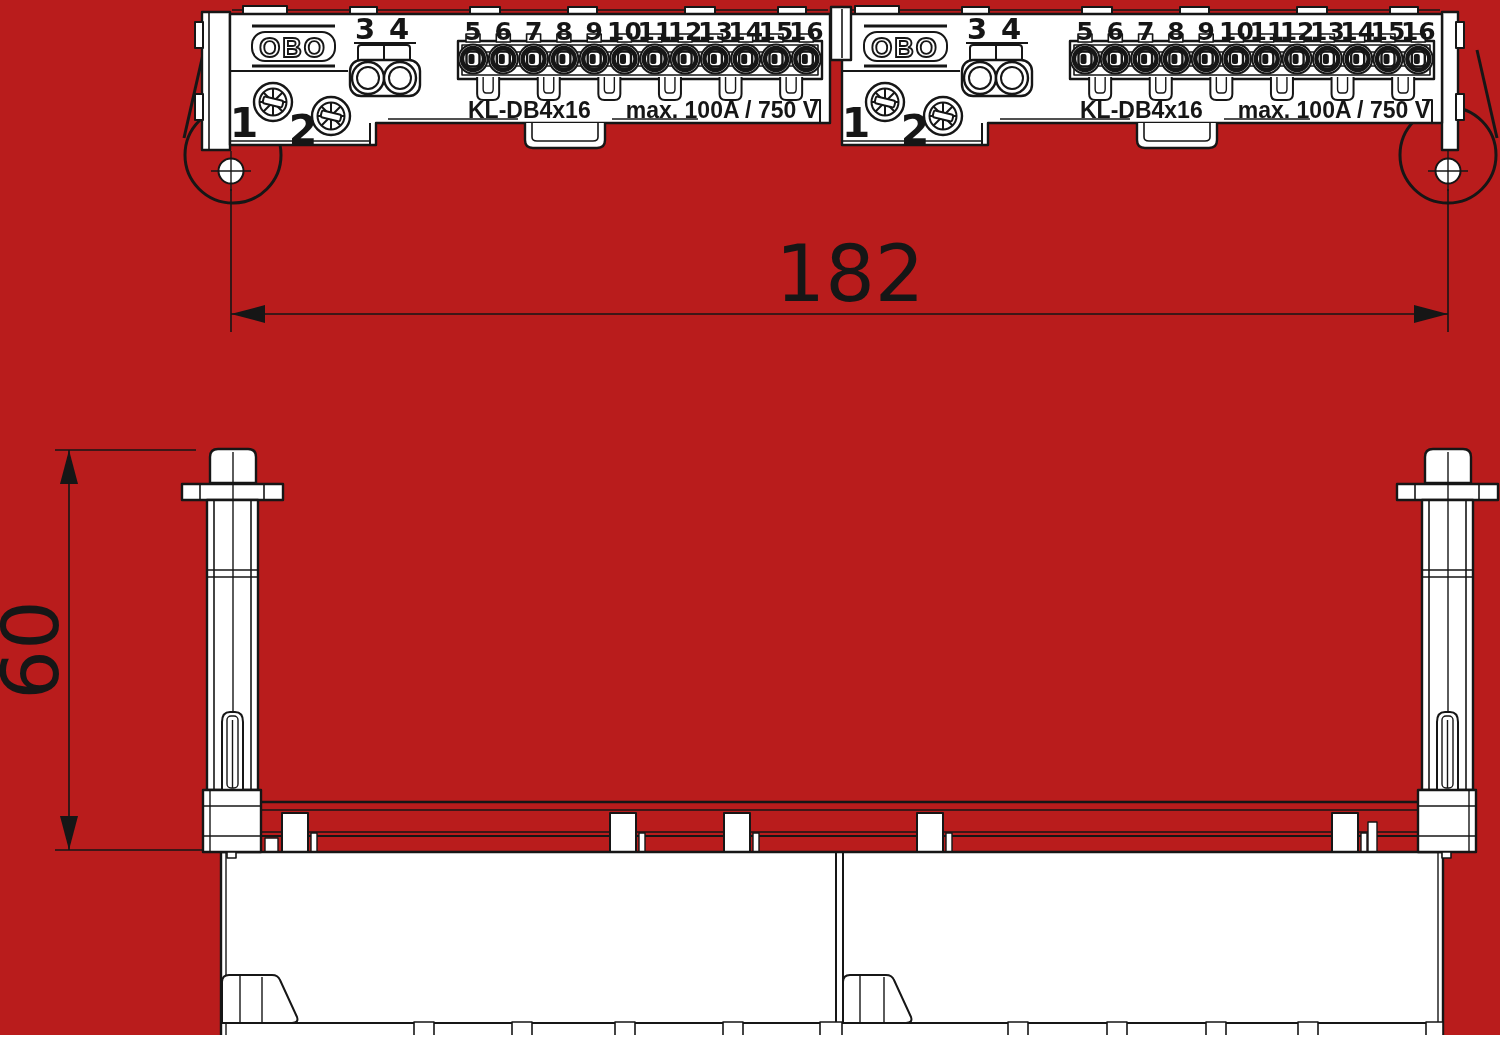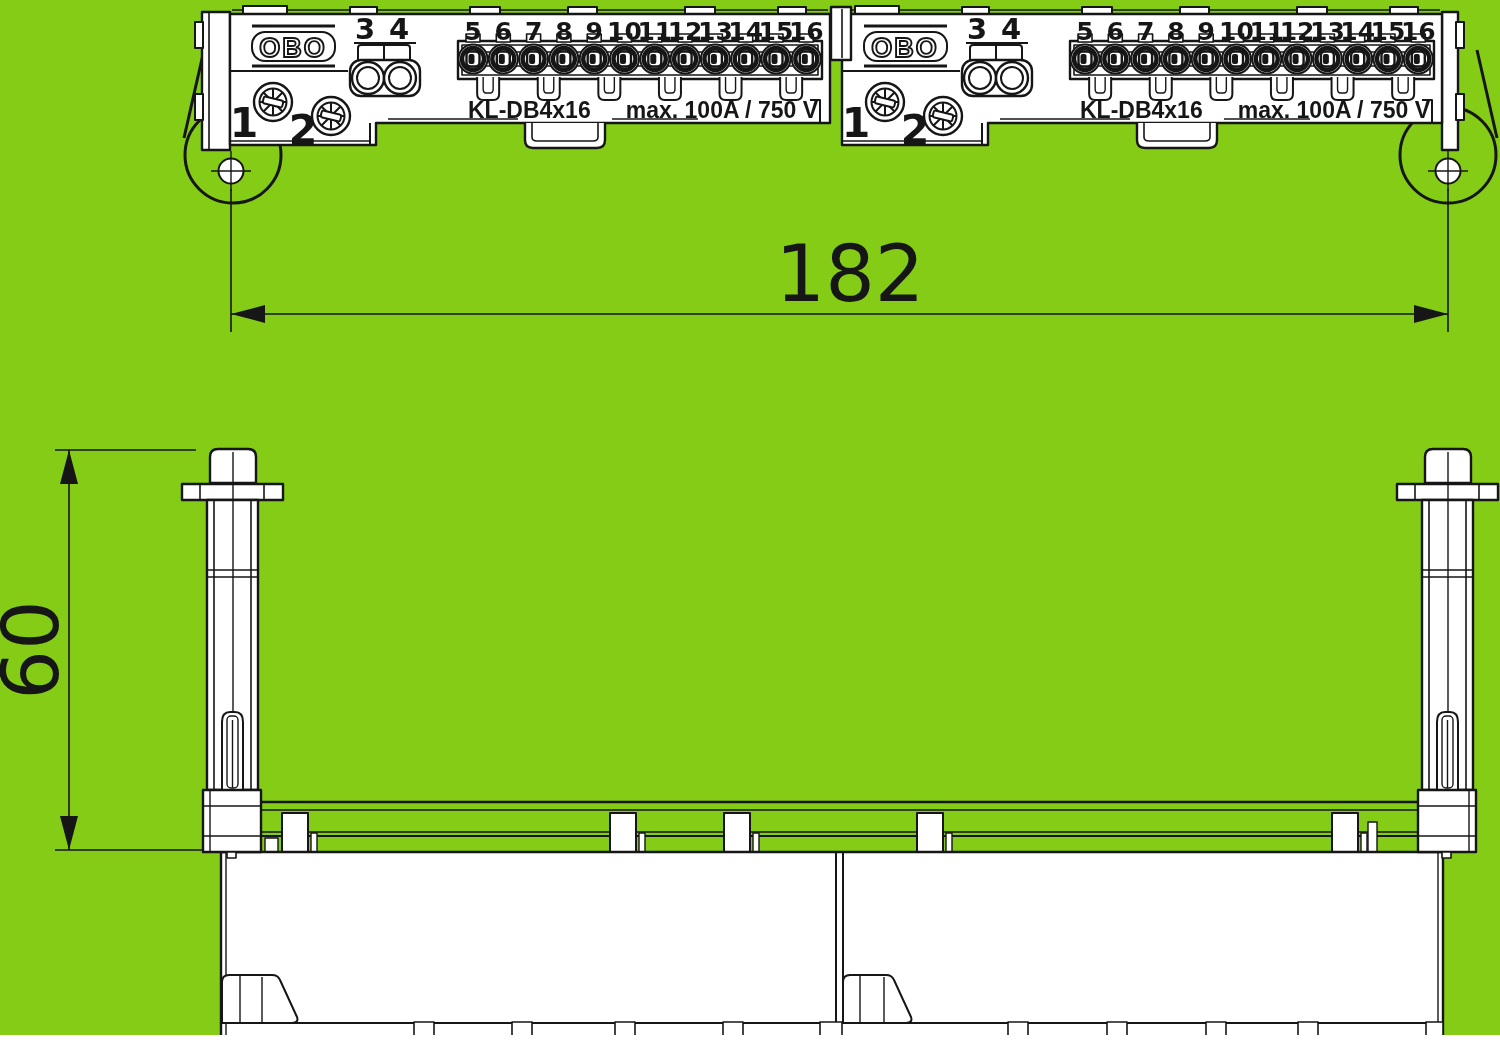--- a/index.html
+++ b/index.html
@@ -1,16 +1,16 @@
 <!DOCTYPE html>
 <html><head>
 <meta charset="utf-8">
 <style>
   html,body{margin:0;padding:0;background:#ffffff;}
-  .stage{width:1500px;height:1035px;position:relative;background:#84cc16;overflow:hidden;}
+  .stage{width:1500px;height:1035px;position:relative;background:#b91c1c;overflow:hidden;}
   svg{display:block;}
   .ln{stroke:#161616;fill:none;stroke-linecap:butt;stroke-linejoin:round;}
   .w14{stroke-width:1.4}.w16{stroke-width:1.6}.w20{stroke-width:2}.w24{stroke-width:2.4}.w30{stroke-width:3}
   .ring{stroke-width:4.4}
   .wf{fill:#ffffff;}
   .blk{fill:#161616;stroke:none;}
   text{fill:#161616;stroke:none;}
   .t-dim{font:400 78px "DejaVu Sans",sans-serif;}
   .t-big{font:700 41px "DejaVu Sans",sans-serif;}
   .t-num{font:700 25px "DejaVu Sans",sans-serif;}

